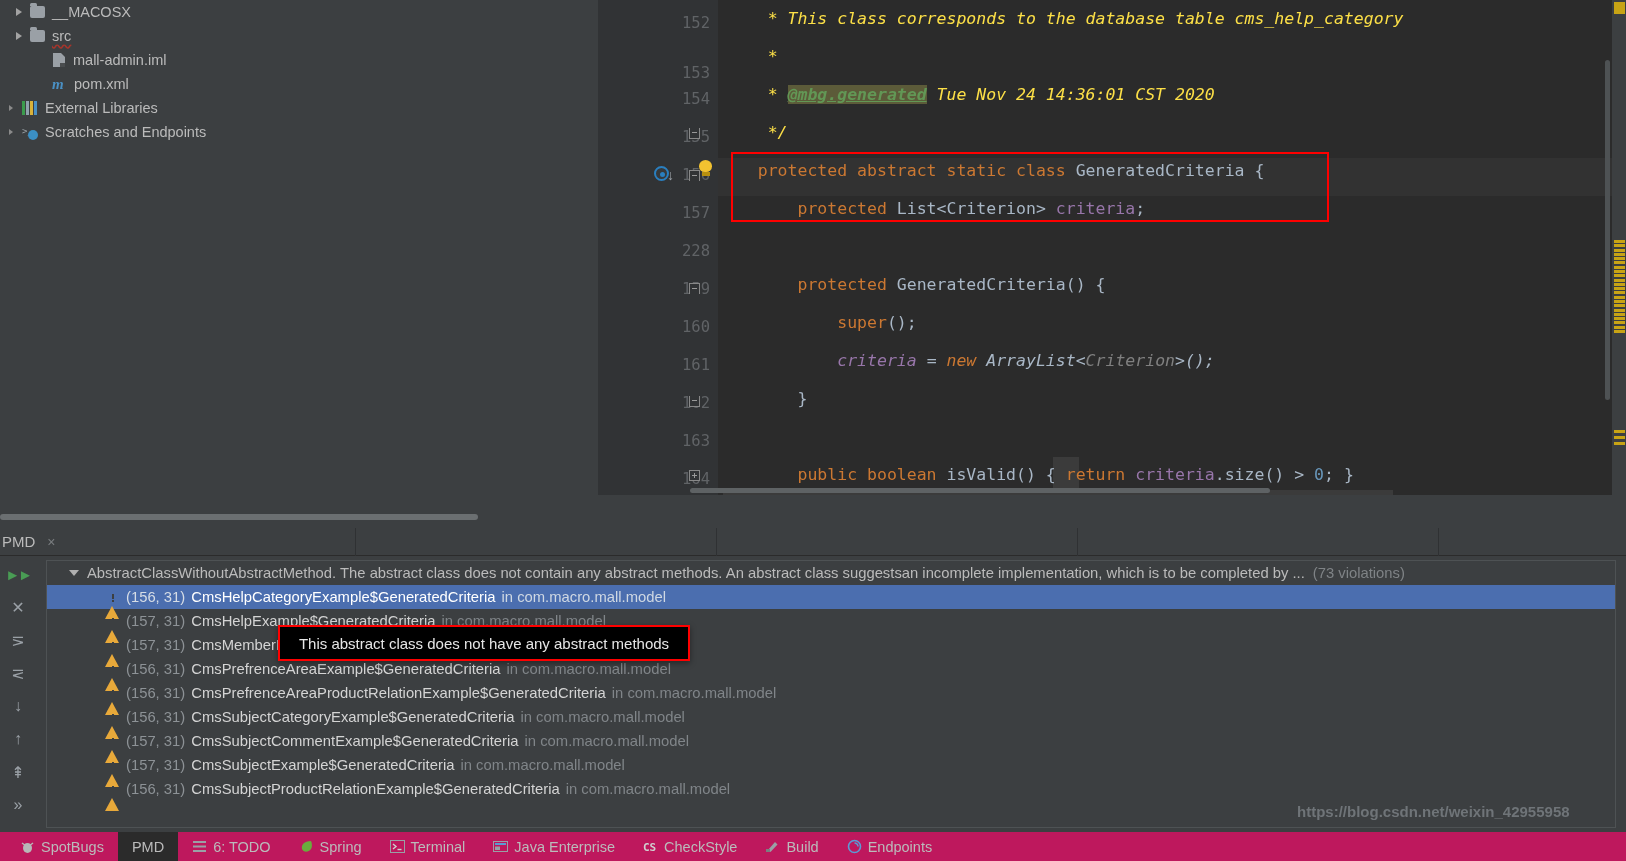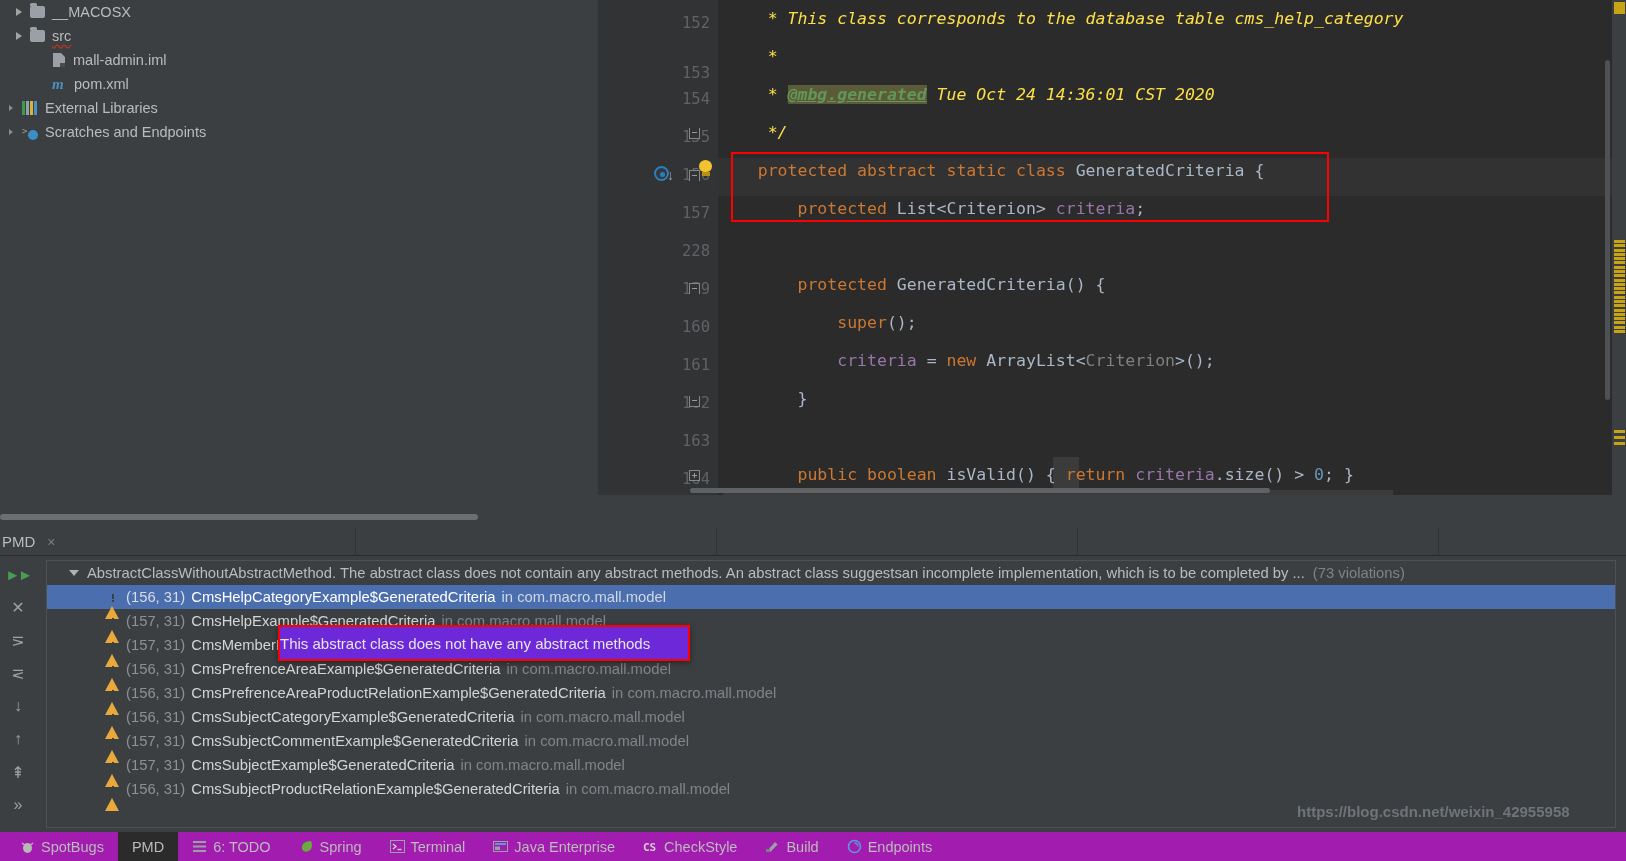--- a/index.html
+++ b/index.html
@@ -143,29 +143,29 @@
                    border-left:7.5px solid transparent;border-right:7.5px solid transparent; }
   .warn-ic .bang { position:absolute;left:6.5px;top:4px;width:2px;height:5px;background:#3c3f41; }
   .warn-ic .dot  { position:absolute;left:6.5px;top:10px;width:2px;height:2px;background:#3c3f41; }
   .loc { color:#8d9296; }
   .item-row.selected .loc { color:#d6dde6; }
   .cname { color:#d4d4d4; }
   .item-row.selected .cname { color:#ffffff; }
   .pkg { color:#808589; }
   .item-row.selected .pkg { color:#cfd8e3; }
 
-  .tooltip { position:absolute; background:#6d28d9; border:2.5px solid #ff0000;
+  .tooltip { position:absolute; background:#000000; border:2.5px solid #ff0000;
              color:#e6e6e6; font-size:15px; display:flex; align-items:center;
-             justify-content:flex-start; box-shadow:0 2px 6px rgba(0,0,0,.4); }
+             justify-content:center; box-shadow:0 2px 6px rgba(0,0,0,.4); }
 
   .watermark { position:absolute; color:#6f7478; font-size:15px; }
 
   
   .statusbar { position:absolute; left:0; top:832px; width:1626px; height:29px;
-               background:#a21caf; display:flex; align-items:center; padding-left:6px;
+               background:#be185d; display:flex; align-items:center; padding-left:6px;
                gap:0px; color:#bbbbbb; font-size:14.5px; }
   .sb-item { display:flex; align-items:center; gap:6px; padding:0 14px; height:29px; }
   .sb-item.active { background:#2b2b2b; }
   .ic { width:15px; height:15px; flex:none; display:inline-block; }
 </style>
 </head>
 <body>
 
 <div class="app">
 
@@ -256,28 +256,28 @@
       </div>
     </div>
 
     <div class="code-area">
       <div class="cur-line" style="left:0; top:158px;"></div>
       <div class="hl-block" style="left:335px; top:457px; width:26px; height:38px;"></div>
       <div class="hl-block" style="left:5px; top:490px; width:670px; height:7px;"></div>
       <div id="code-host">
           <div class="codeline" style="top: 0px;"><span class="cmt">     * This class corresponds to the database table cms_help_category</span></div>
           <div class="codeline" style="top: 38px;"><span class="cmt">     *</span></div>
-          <div class="codeline" style="top: 76px;"><span class="cmt">     * </span><span class="cmt-tag">@mbg.generated</span><span class="cmt"> Tue Oct 24 14:36:01 CST 2020</span></div>
+          <div class="codeline" style="top: 76px;"><span class="cmt">     * </span><span class="cmt-tag">@mbg.generated</span><span class="cmt"> Tue Nov 24 14:36:01 CST 2020</span></div>
           <div class="codeline" style="top: 114px;"><span class="cmt">     */</span></div>
           <div class="codeline" style="top: 152px;"><span class="kw">    protected abstract static class </span><span class="cls">GeneratedCriteria </span><span class="plain">{</span></div>
           <div class="codeline" style="top: 190px;"><span class="kw">        protected </span><span class="cls">List&lt;Criterion&gt; </span><span class="fld">criteria</span><span class="plain">;</span></div>
           <div class="codeline" style="top: 228px;"></div>
           <div class="codeline" style="top: 266px;"><span class="kw">        protected </span><span class="cls">GeneratedCriteria</span><span class="plain">() {</span></div>
           <div class="codeline" style="top: 304px;"><span class="kw">            super</span><span class="plain">();</span></div>
-          <div class="codeline" style="top: 342px;"><span class="fld">            criteria </span><span class="plain">= </span><span class="kw">new </span><span class="cls">ArrayList&lt;</span><span class="gray">Criterion</span><span class="cls">&gt;();</span></div>
+          <div class="codeline" style="top: 342px; font-style: italic;"><span class="fld">            criteria </span><span class="plain">= </span><span class="kw">new </span><span class="cls">ArrayList&lt;</span><span class="gray">Criterion</span><span class="cls">&gt;();</span></div>
           <div class="codeline" style="top: 380px;"><span class="plain">        }</span></div>
           <div class="codeline" style="top: 418px;"></div>
           <div class="codeline" style="top: 456px;"><span class="kw">        public boolean </span><span class="cls">isValid</span><span class="plain">() { </span><span class="kw">return </span><span class="fld">criteria</span><span class="plain">.size() &gt; </span><span class="num">0</span><span class="plain">; }</span></div>
         </div>
     </div>
 
     <div class="bulb" style="left:119px; top:160px;">
       <div class="glass"></div>
         <div class="base"></div>
     </div>

